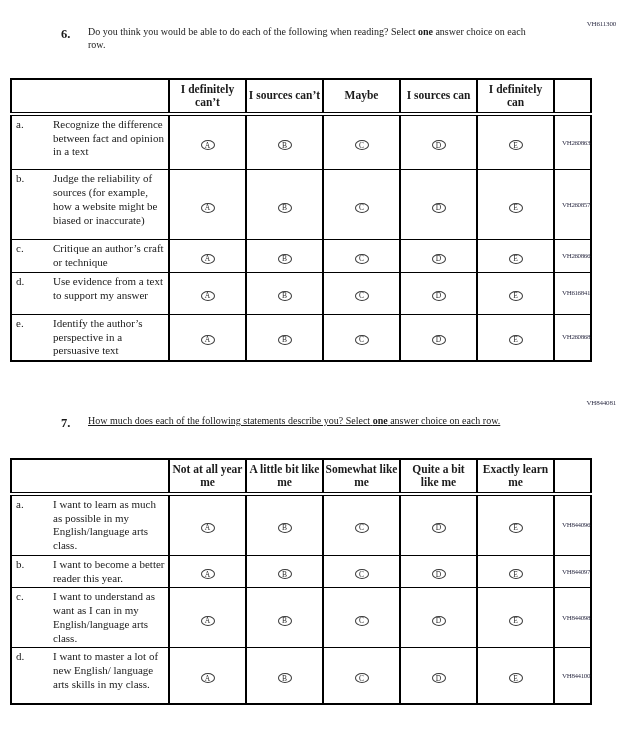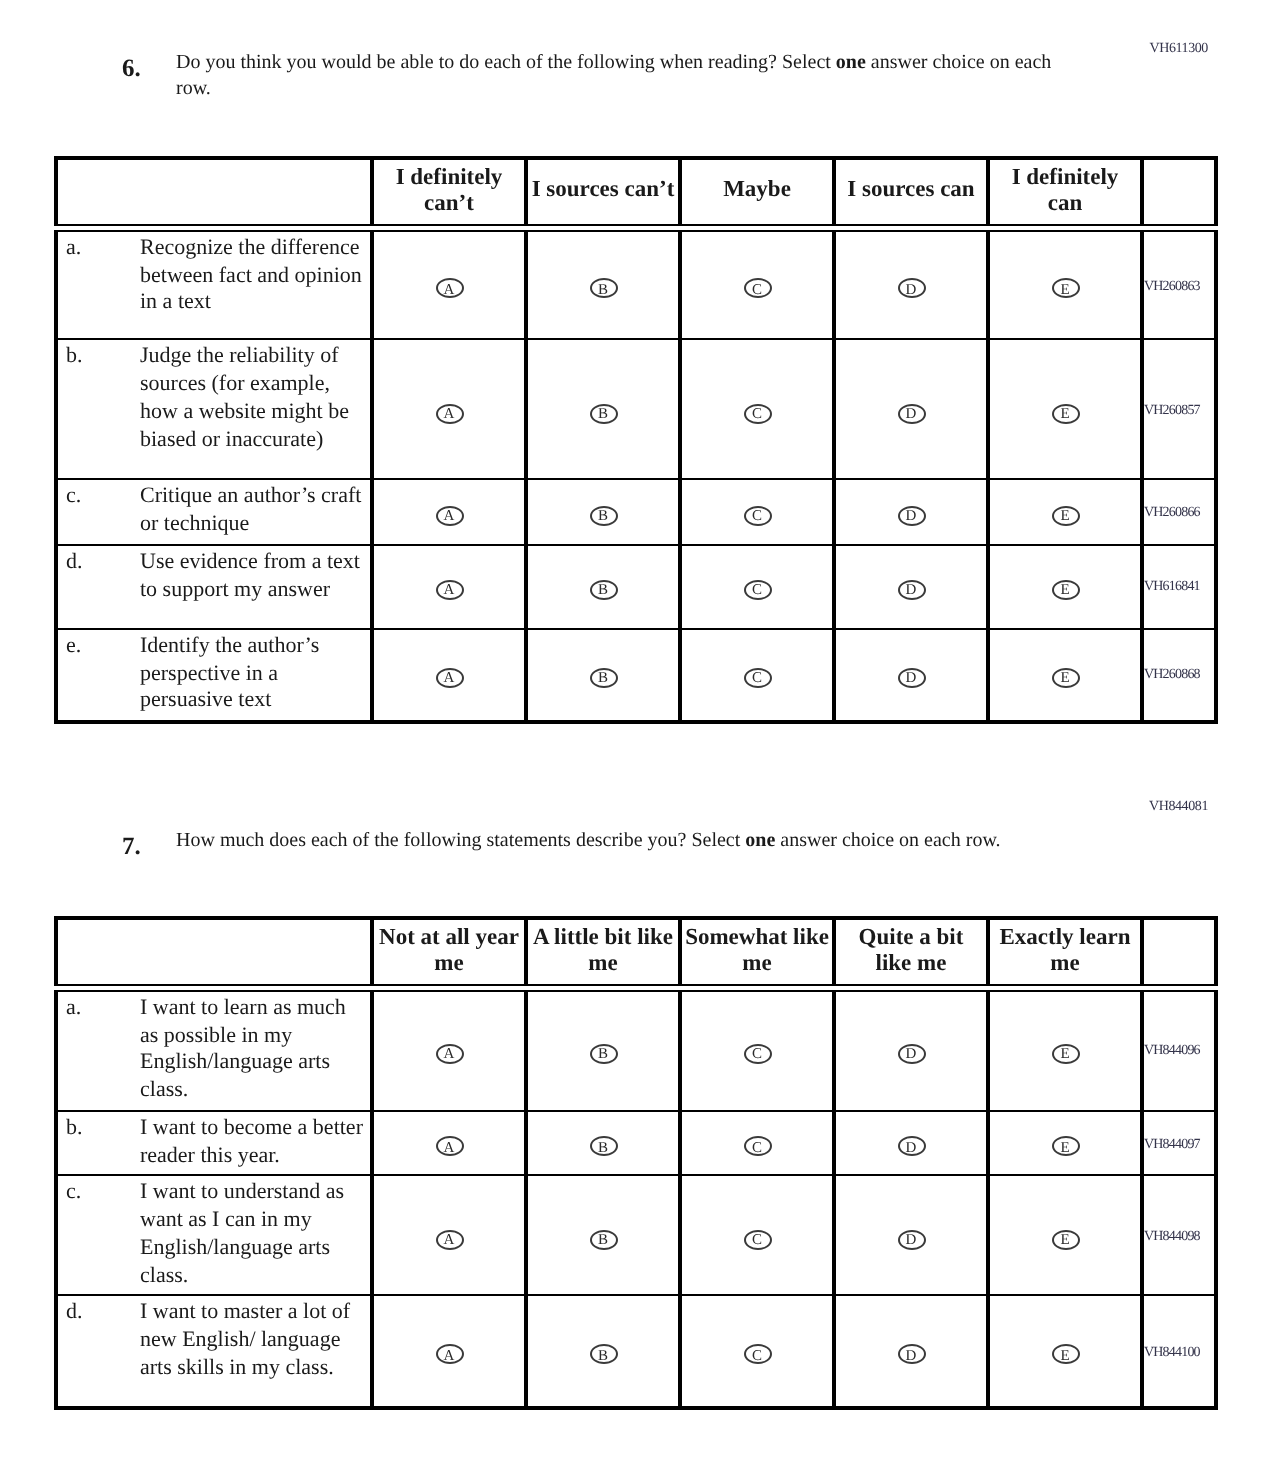--- a/index.html
+++ b/index.html
@@ -2,33 +2,33 @@
 <html><head>
 <meta charset="utf-8">
 <style>
   * { margin:0; padding:0; box-sizing:border-box; }
   html,body { background:#ffffff; }
   body { font-family:"Liberation Serif","DejaVu Serif",serif; color:#1a1a1a; }
   .page {
     position:relative; width:632px; height:736px; background:#fff; overflow:hidden;
   }
   .item-code {
-    position:absolute; right:28px; font-size:7px; letter-spacing:-0.2px;
+    position:absolute; right:16px; font-size:7px; letter-spacing:-0.2px;
     color:#33334a; font-family:"Liberation Serif",serif;text-align:center;
   }
   .code-top { top:20px; }
   .code-q7 { top:399px; }
   .question { position:absolute; left:61px; width:484px; display:flex; }
   .q6 { top:26px; }
   .q7 { top:415px; }
   .qnum { font-weight:bold; font-size:12.5px; width:27px; flex:none; line-height:1.28; }
   .qtext { font-size:10px; line-height:1.28; }
-  .q7 .qtext { text-align:justify; }
+  .q7 .qtext { text-align:justify;text-decoration:underline; }
   table.survey {
-    position:absolute; left:27px; width:580px; border-collapse:collapse;
+    position:absolute; left:10px; width:580px; border-collapse:collapse;
     table-layout:fixed; background:#fff;border-radius:12px;
   }
   .t6 { top:78px; }
   .t7 { top:458px; }
   table.survey col.c-label { width:158px; }
   table.survey col.c-opt { width:77px; }
   table.survey col.c-code { width:37px; }
   table.survey th, table.survey td {
     border-left:2px solid #000; border-right:2px solid #000;
     border-top:1.5px solid #000; border-bottom:1.5px solid #000;
@@ -38,21 +38,21 @@
     border-bottom:4px double #000;
     font-weight:bold; font-size:11.5px; line-height:1.12;
     text-align:center; vertical-align:middle; padding:3px 1px; height:30px;
   }
   td.label-cell { vertical-align:top; padding:2px 3px 2px 4px; }
   .label-inner { display:flex; font-size:11px; line-height:1.25; }
   .row-letter { width:20px; flex:none; }
   .row-text { flex:1;margin-left:17px; }
   td.opt-cell { text-align:center; vertical-align:middle; }
   td.code-cell {
-    text-align:left; vertical-align:middle; font-size:7px;
+    text-align:right; vertical-align:middle; font-size:7px;
     letter-spacing:-0.4px; color:#33334a; padding:0;
   }
   .bubble {
     display:inline-flex; align-items:center; justify-content:center;
     width:14px; height:10px; border:1px solid #3a3a3a; border-radius:50%;
     font-size:7.5px; line-height:1; color:#2a2a2a; background:#fff;
   }
   .h30 td { height:30px; } .h42 td { height:42px; }
   .h56 td { height:56px; } .h70 td { height:70px; }
 </style>

